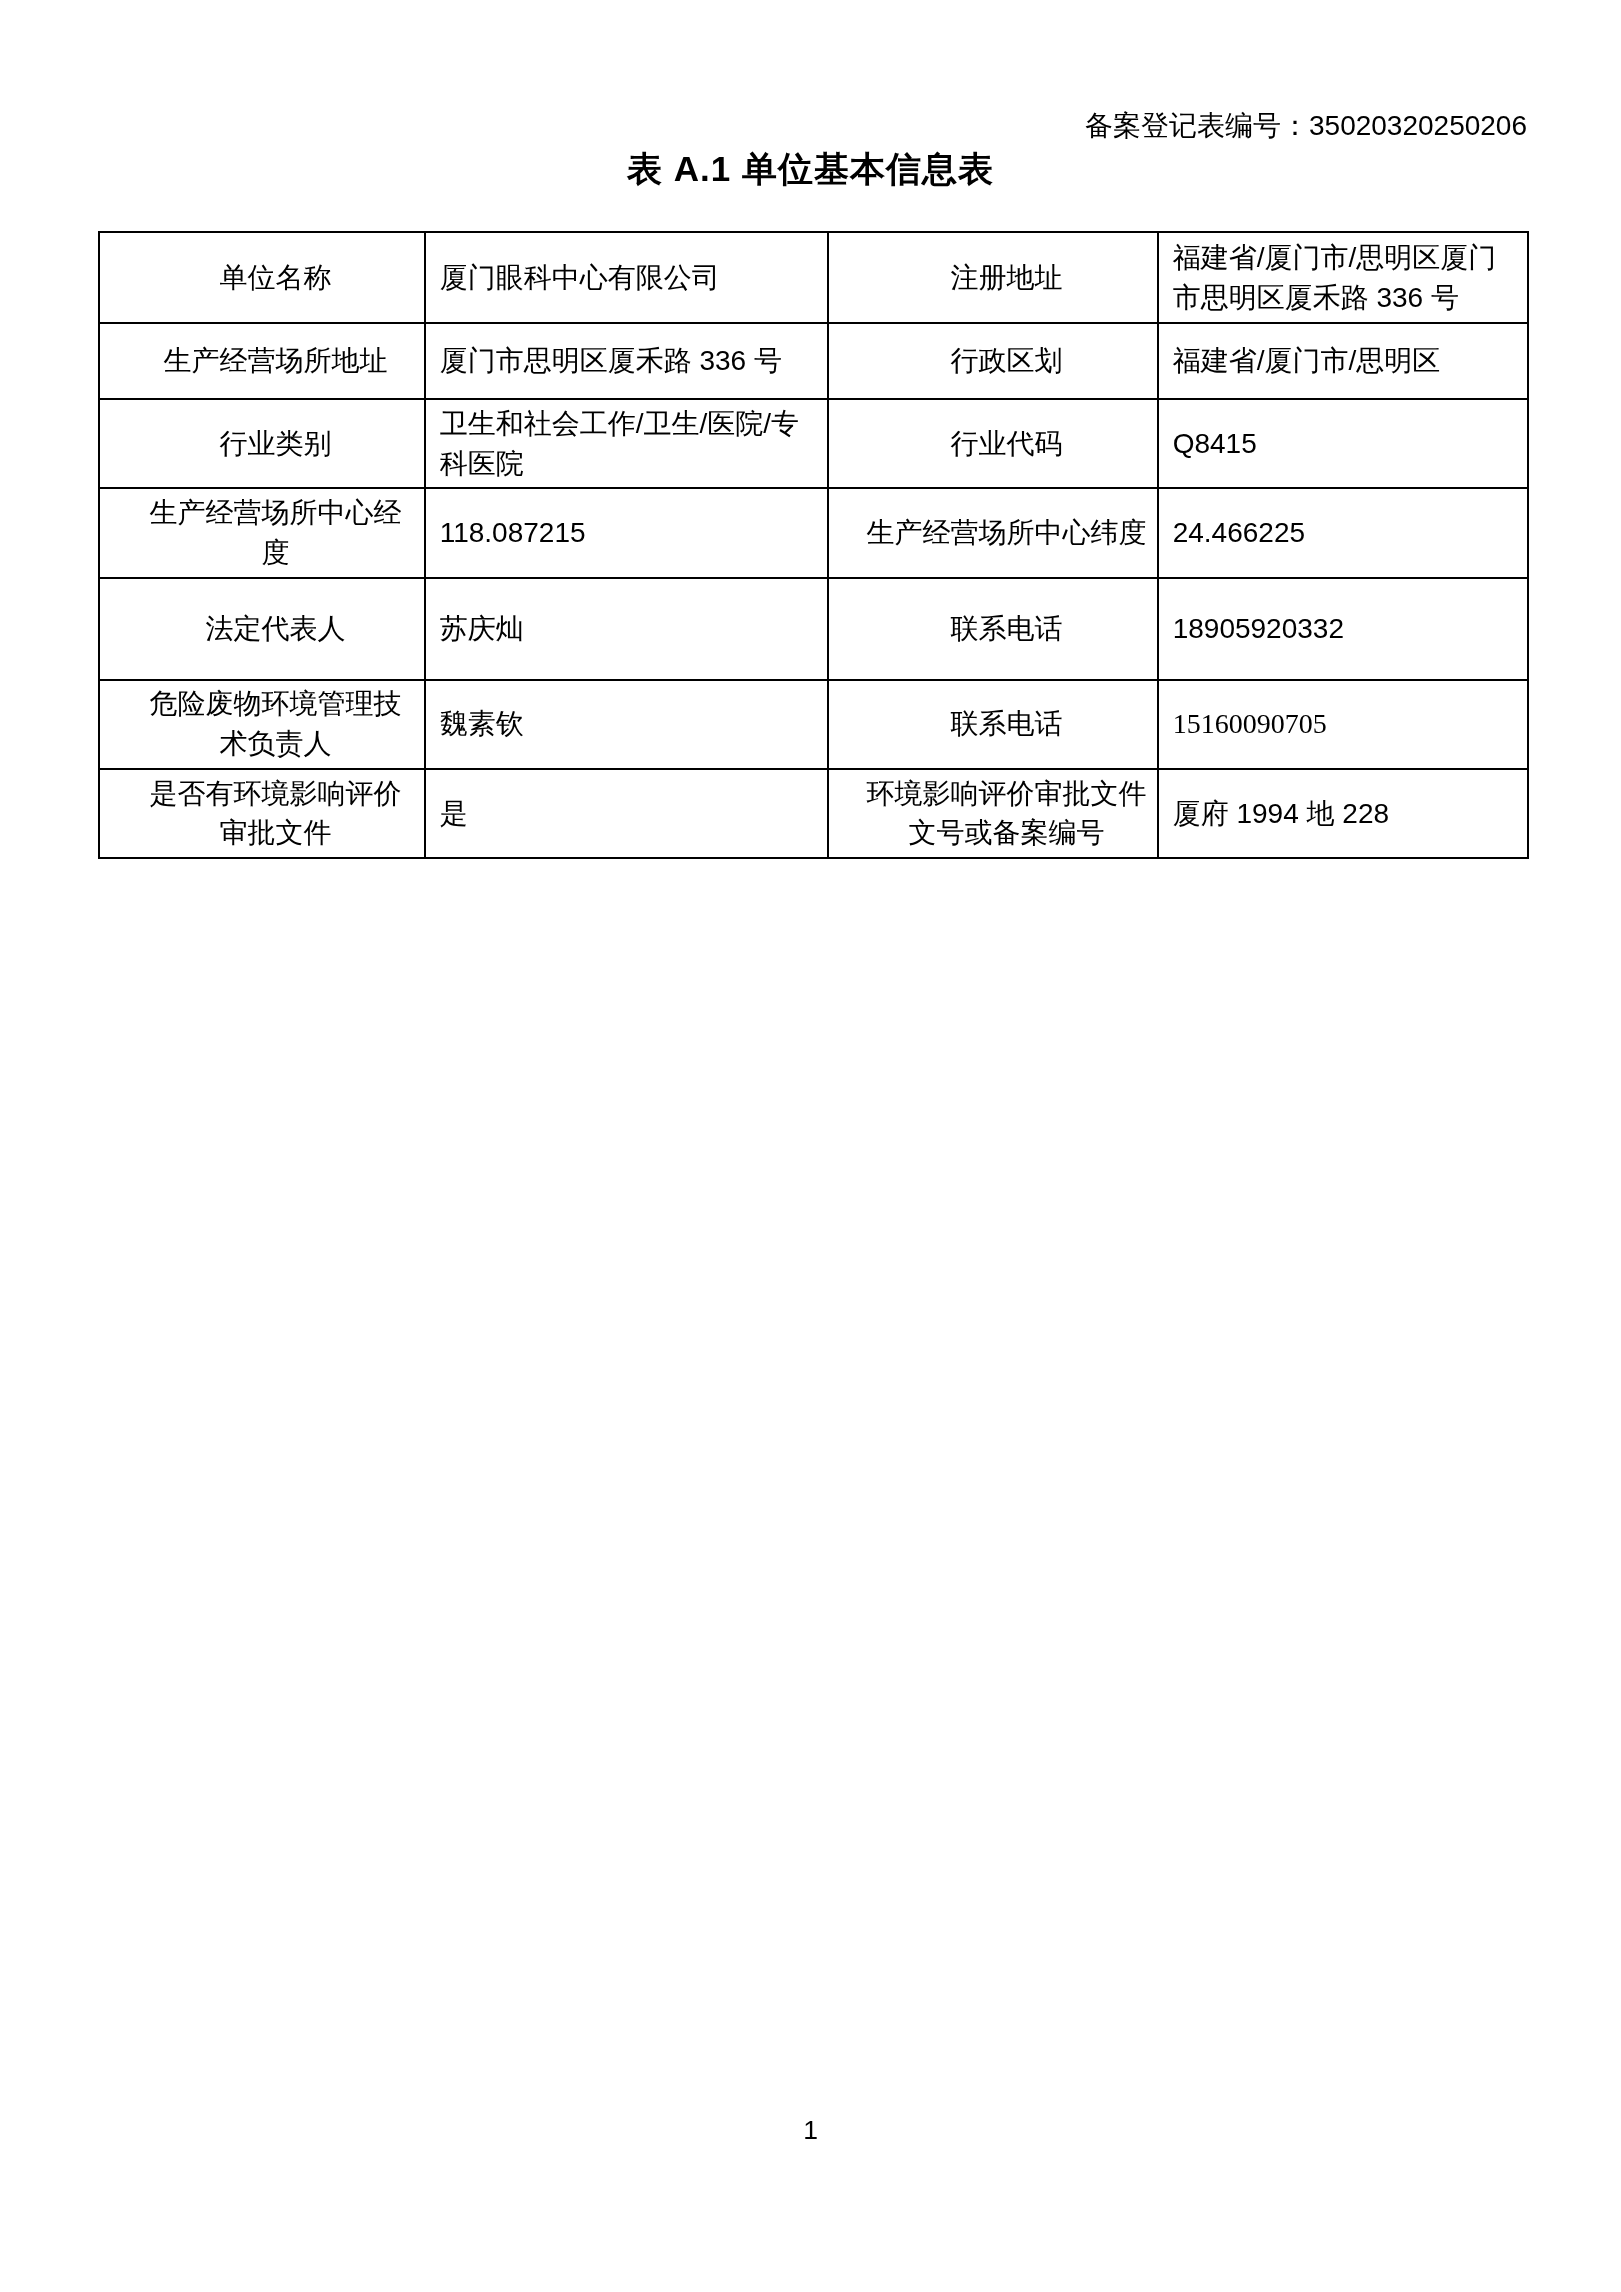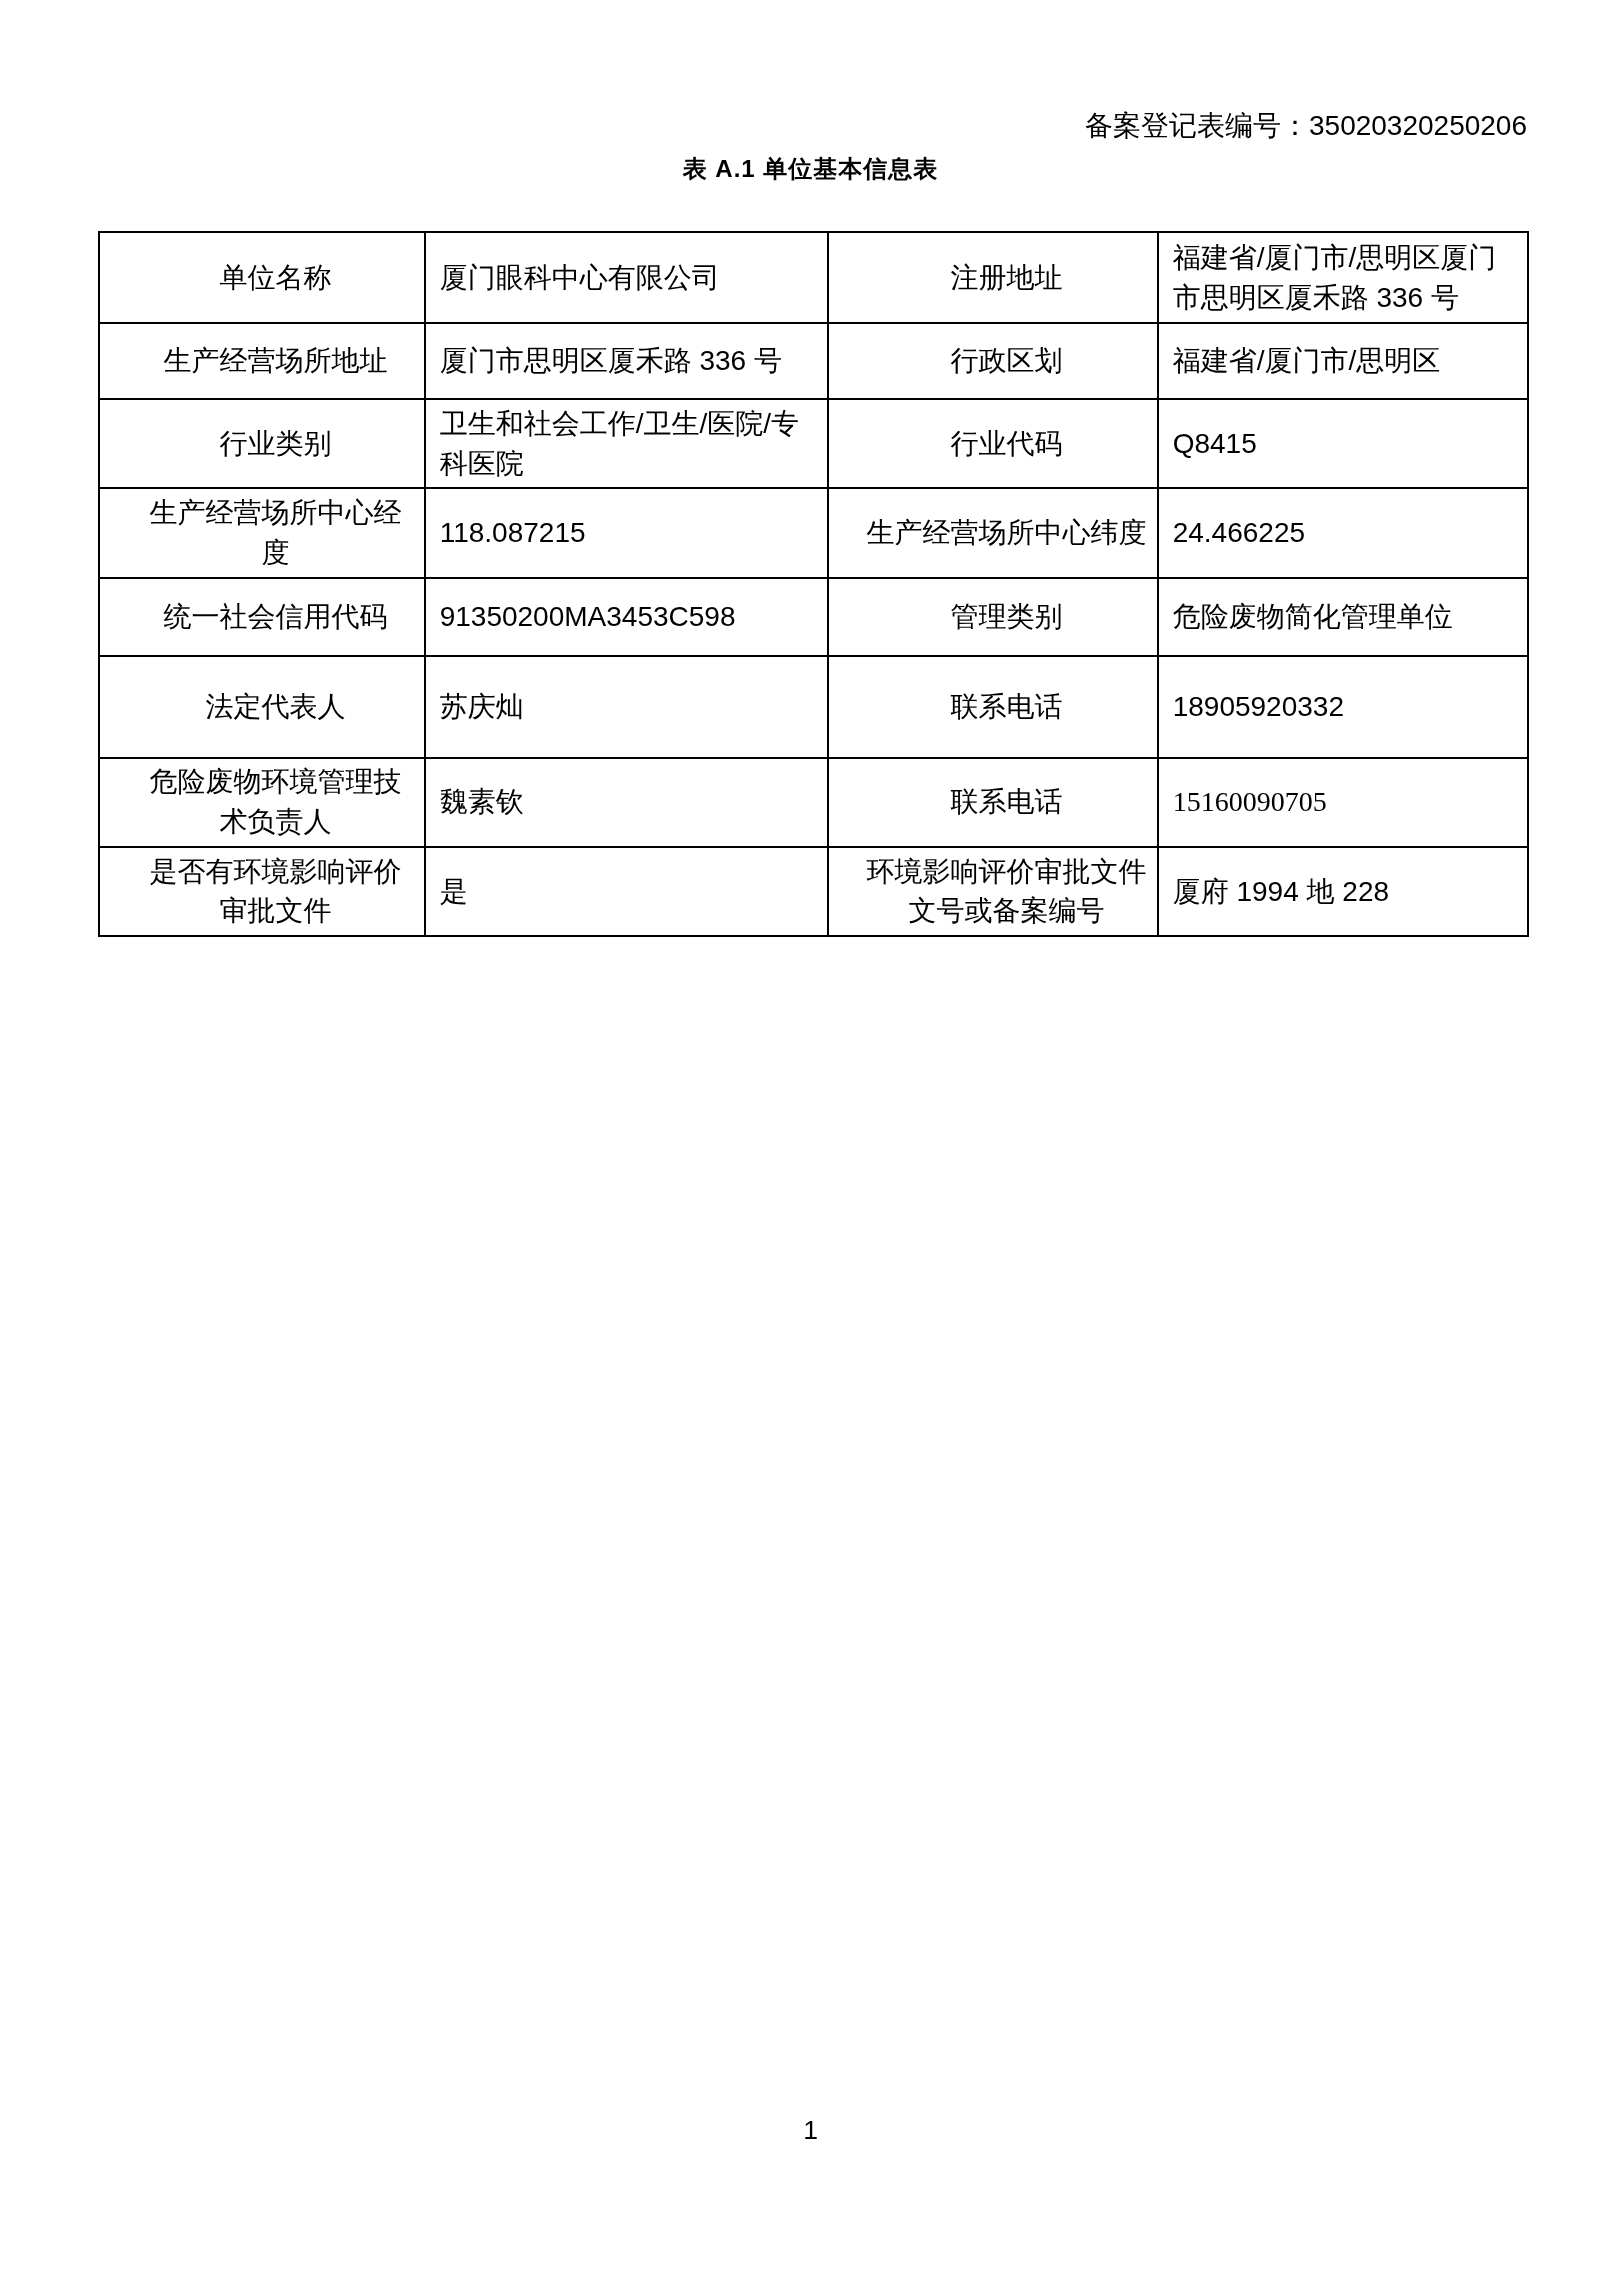--- a/index.html
+++ b/index.html
@@ -22,21 +22,21 @@
     font-size: 28px;
     line-height: 35px;
     white-space: nowrap;
   }
   .doc-title {
     position: absolute;
     top: 149px;
     left: 0;
     width: 100%;
     text-align: center;
-    font-size: 24px;
+    font-size: 35px;
     font-weight: bold;
     letter-spacing: 1px;
     line-height: 39px;
   }
   table.info-table {
     position: absolute;
     top: 231px;
     left: 98px;
     width: 1429px;
     border-collapse: collapse;
@@ -110,26 +110,20 @@
       <td class="val">卫生和社会工作/卫生/医院/专科医院</td>
       <td class="lbl">行业代码</td>
       <td class="val">Q8415</td>
     </tr>
     <tr class="r3">
       <td class="lbl">生产经营场所中心经度</td>
       <td class="val">118.087215</td>
       <td class="lbl">生产经营场所中心纬度</td>
       <td class="val">24.466225</td>
     </tr>
-    <tr class="r4">
-      <td class="lbl">统一社会信用代码</td>
-      <td class="val">91350200MA3453C598</td>
-      <td class="lbl">管理类别</td>
-      <td class="val">危险废物简化管理单位</td>
-    </tr>
     <tr class="r5">
       <td class="lbl">法定代表人</td>
       <td class="val">苏庆灿</td>
       <td class="lbl">联系电话</td>
       <td class="val">18905920332</td>
     </tr>
     <tr class="r6">
       <td class="lbl">危险废物环境管理技术负责人</td>
       <td class="val">魏素钦</td>
       <td class="lbl">联系电话</td>

